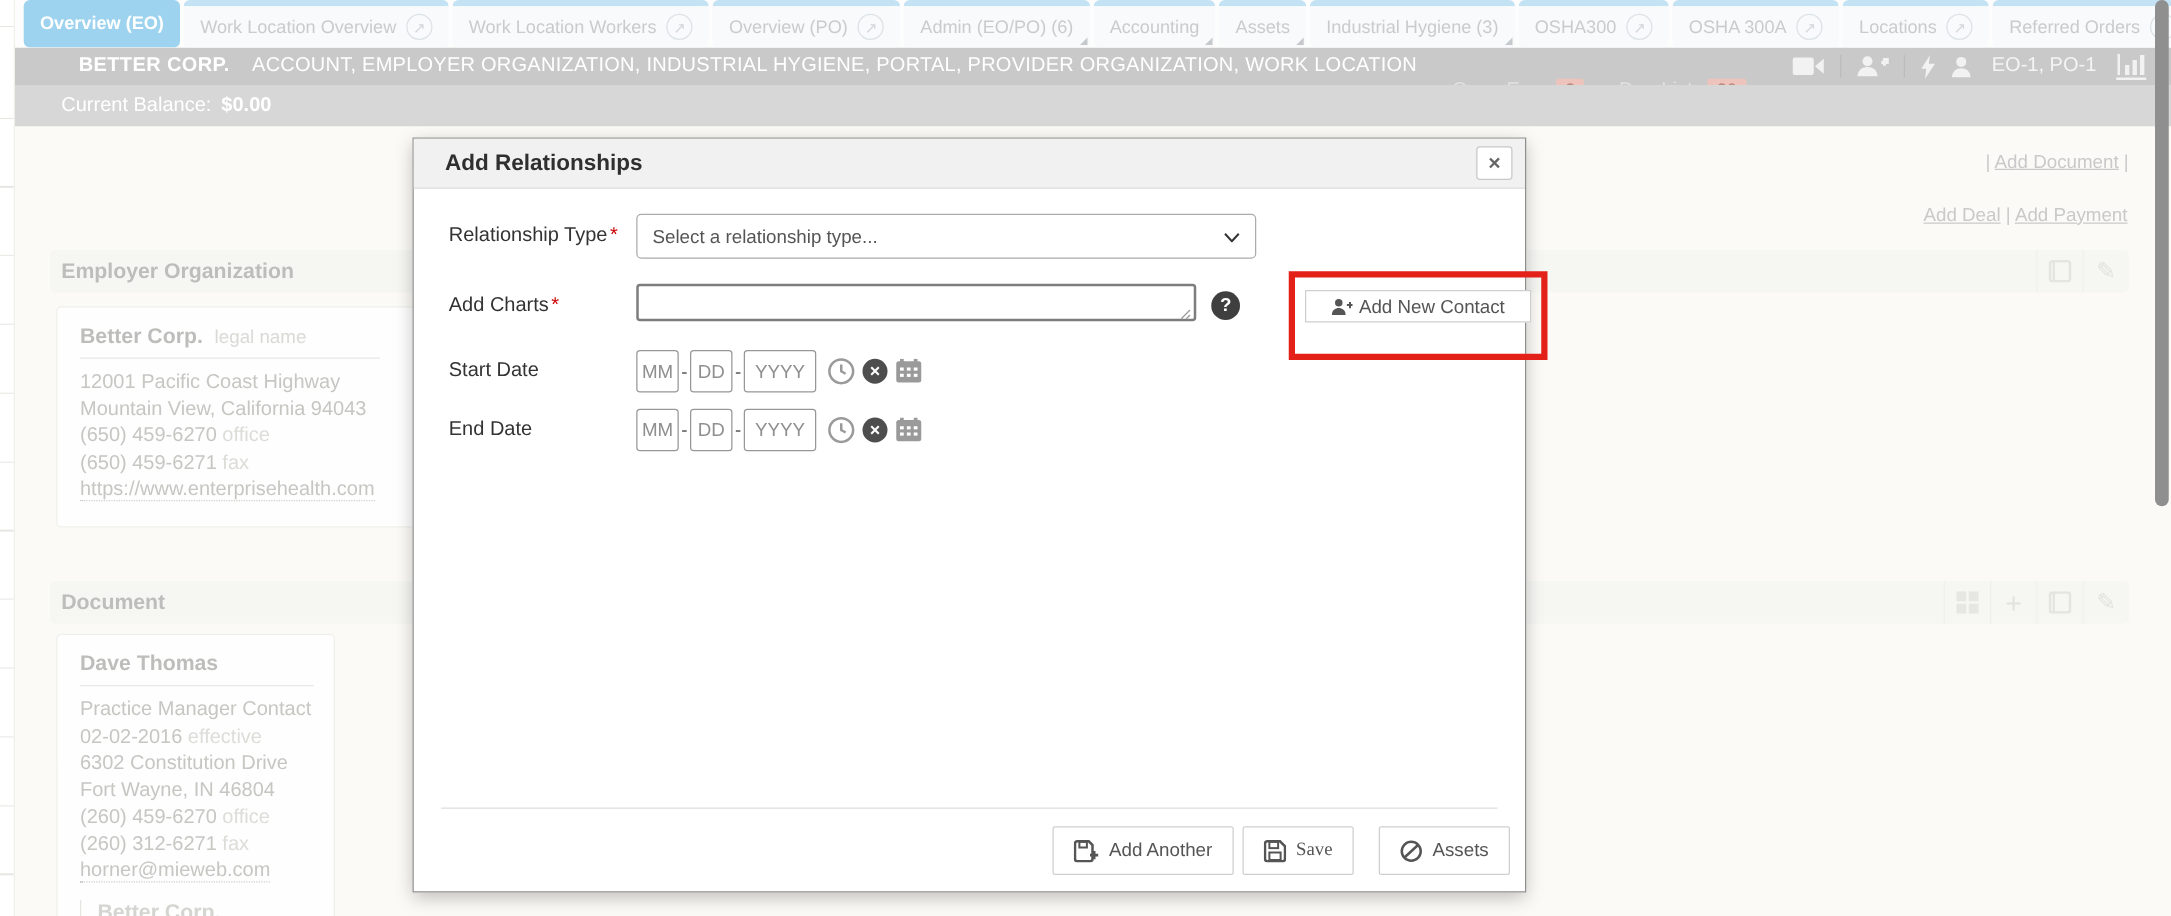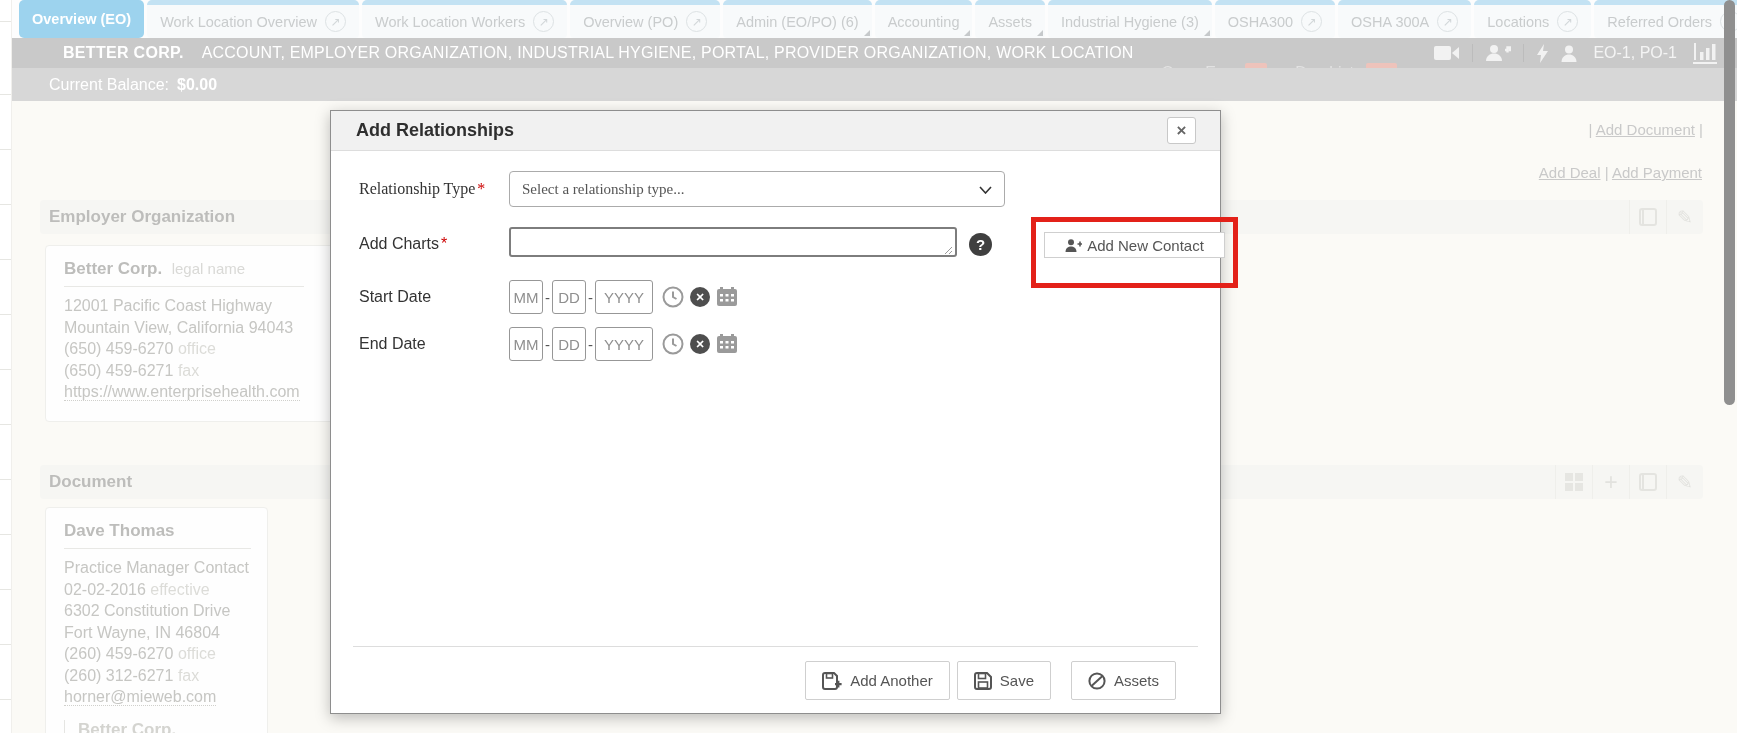--- a/index.html
+++ b/index.html
@@ -63,21 +63,21 @@
   .card-line { font-size:16px; color:#c6c6c3; line-height:21.5px; white-space:nowrap; }
   .sub-label { color:#dcdcd8; }
   .dotted-link { border-bottom:1px dotted #d0d0cc; cursor:pointer; }
   .sub-entry { margin-top:12px; border-left:1px solid #e5e5e2; padding-left:13px;
     font-size:17px; font-weight:bold; color:#d4d4d0; }
 
   
   .modal { position:absolute; left:330px; top:110px; width:891px; height:604px; background:#fff;
     border:1px solid #8e8e8e; box-shadow:0 4px 14px rgba(0,0,0,.25); z-index:20; }
   .modal-header { height:40px; background:#f1f1f1; border-bottom:1px solid #ddd;
-    display:flex; align-items:center; padding:0 24px 0 25px; }
+    display:flex; align-items:center; padding:0 10px 0 25px; }
   .modal-title { font-size:18px; font-weight:bold; color:#2f2f2f; }
   .modal-close { margin-left:auto; width:29px; height:27px; background:#fff; border:1px solid #c8c8c8;
     border-radius:3px; display:flex; align-items:center; justify-content:center;
     font-size:17px; font-weight:bold; color:#666; cursor:pointer; }
   .modal-body { position:relative; height:562px; }
 
   .m-row { position:absolute; left:28px; display:flex; align-items:center; }
   .m-label { width:150px; font-size:16px; color:#333; flex:0 0 auto; }
   .req { color:#cc0000; margin-left:2px; }
 
@@ -105,26 +105,26 @@
     font-family:"Liberation Sans",sans-serif; font-size:15px; color:#b91c1c; background:#fff; }
   .date-input.mm, .date-input.dd { width:34px; }
   .date-input.yyyy { width:58px; }
   .date-input::placeholder, .m-textarea::placeholder { color:#8f8f8f; opacity:1; }
   .date-sep { color:#555; margin:0 2px; font-size:15px; }
   .date-icons { display:flex; align-items:center; gap:6px; margin-left:9px; }
   .x-circle { width:20px; height:20px; border-radius:50%; background:#4e4e4e; color:#fff;
     font-size:11px; font-weight:bold; display:flex; align-items:center; justify-content:center; cursor:pointer; }
 
   .m-divider { position:absolute; left:22px; right:22px; bottom:66px; height:1px; background:#ddd; }
-  .m-footer { position:absolute; right:44px; bottom:13px; display:flex; align-items:center;border-radius:11px; }
+  .m-footer { position:absolute; right:12px; bottom:13px; display:flex; align-items:center;border-radius:11px; }
   .m-btn { height:39px; background:#fff; border:1px solid #cfcfcf; border-radius:2px;
     display:flex; align-items:center; justify-content:center; gap:8px; font-size:15px; color:#555;
     padding:0 16px; cursor:pointer; }
   .mb-addanother { margin-right:7px; }
-  .mb-save { margin-right:20px; }
+  .mb-save { margin-right:20px;font-family:Liberation Serif, serif; }
 
   
   .scrollbar { position:absolute; right:1px; top:0; width:12px; height:733px; z-index:50; }
   .scroll-thumb { position:absolute; top:0; left:0; width:11px; height:405px; background:#8f8f8f; border-radius:6px; cursor:grab; }
 </style>
 </head>
 <body>
 
 <div id="screen">
 
@@ -342,21 +342,21 @@
     <div class="sub-entry">Better Corp.</div>
   </div>
 
   <div class="modal">
     <div class="modal-header">
       <span class="modal-title">Add Relationships</span>
       <span class="modal-close">×</span>
     </div>
     <div class="modal-body">
 
-      <div class="m-row" style="top:20px;font-family:Liberation Serif, serif;">
+      <div class="m-row" style="top:20px;">
         <span class="m-label">
           <span>Relationship Type</span><span class="req">*</span>
         </span>
         <div class="m-select">
           <span>Select a relationship type...</span>
           <svg width="13" height="8" viewBox="0 0 13 8">
               <polyline points="1,1 6.5,7 12,1" fill="none" stroke="#333" stroke-width="1.6"></polyline>
             </svg>
         </div>
       </div>

